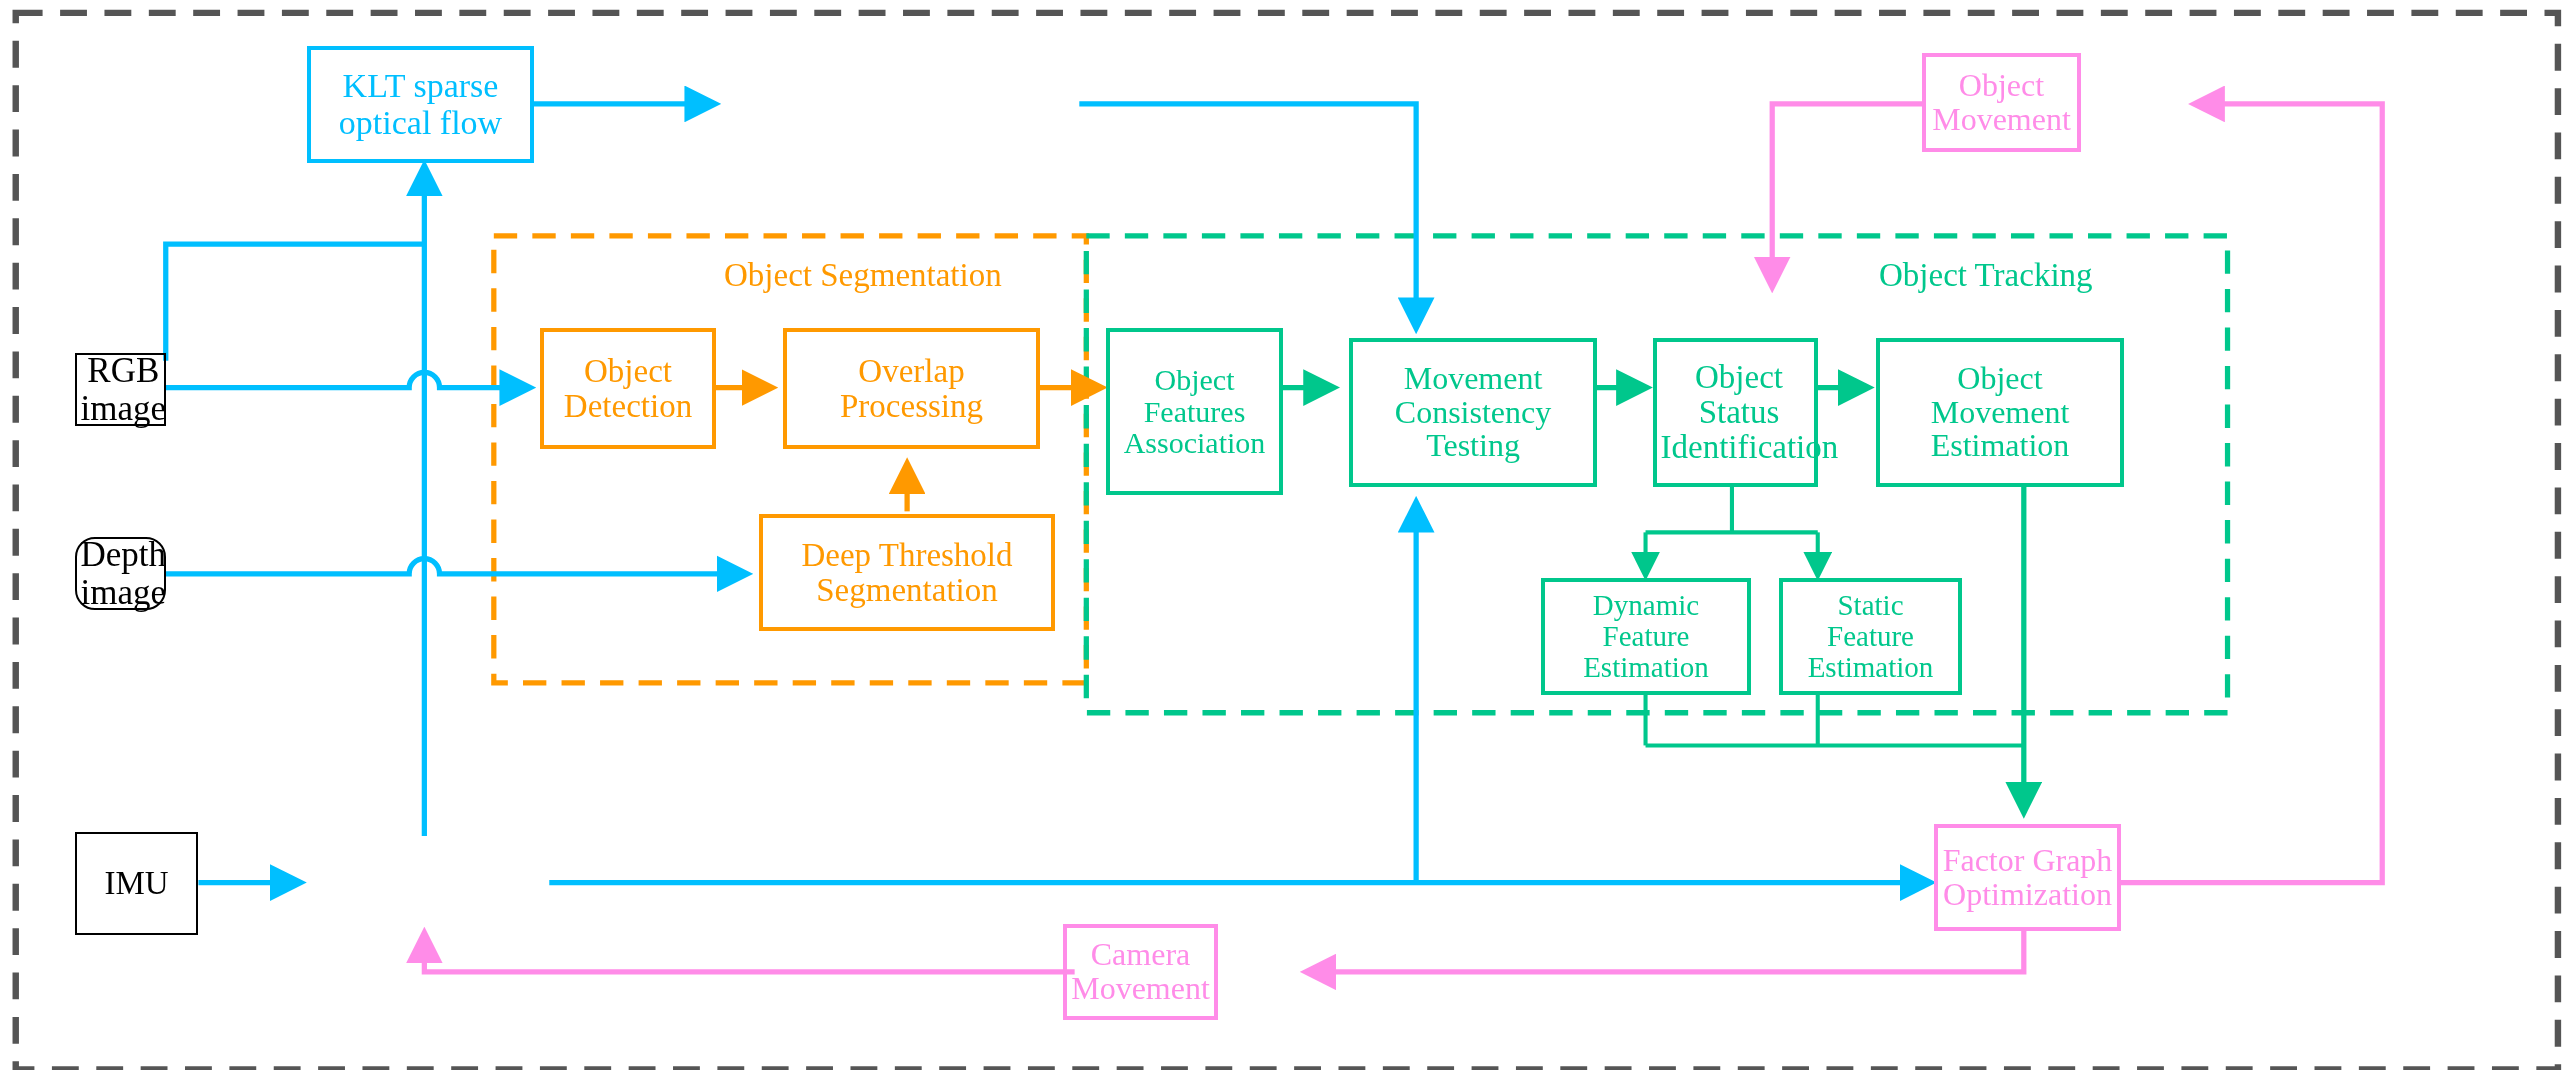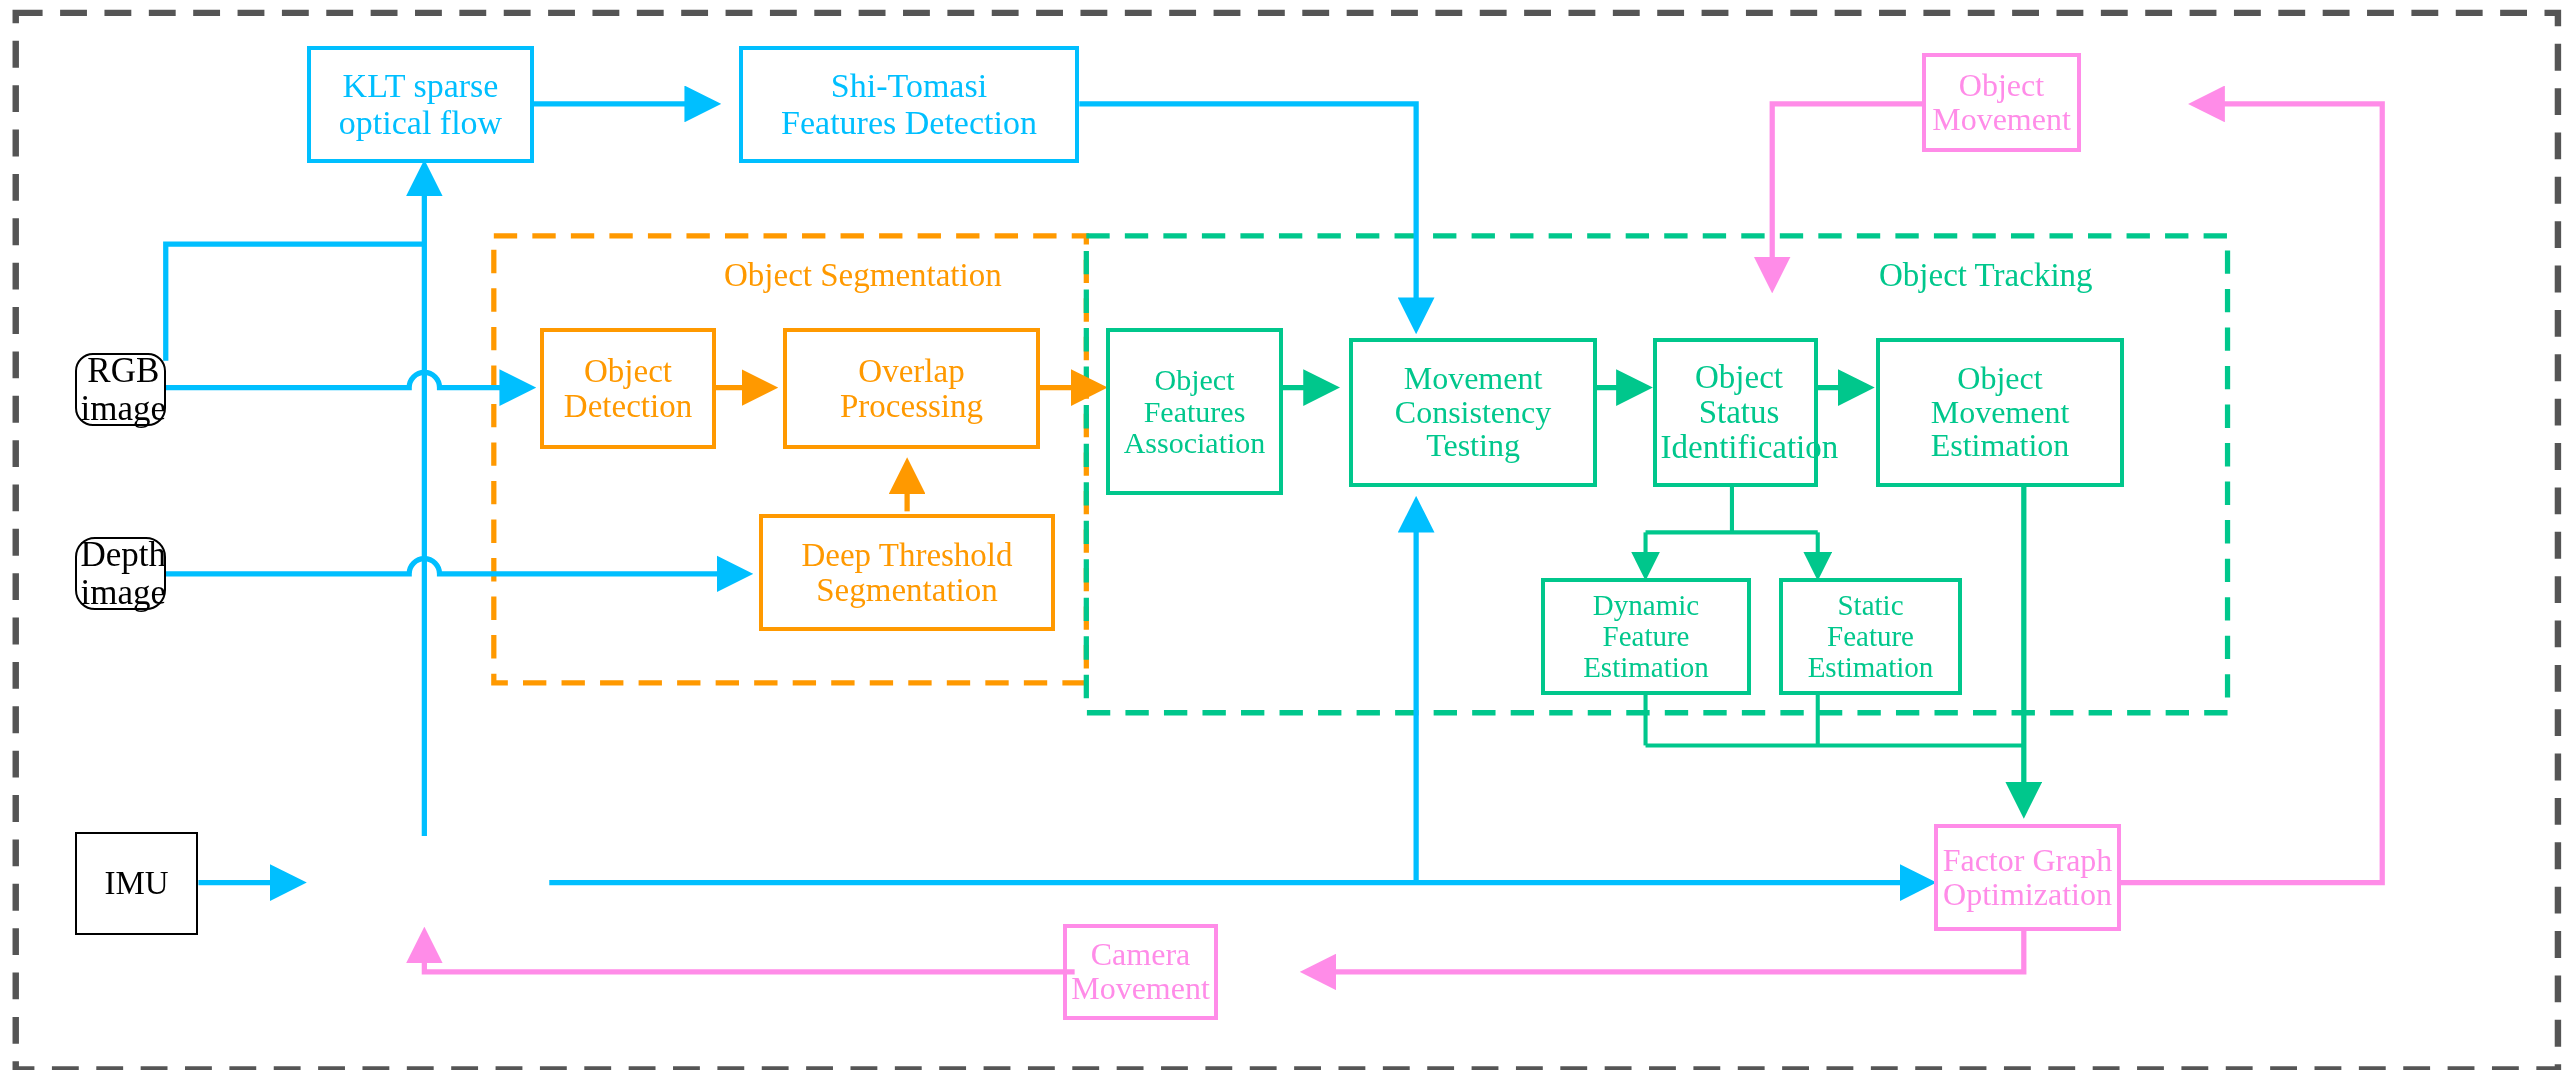--- a/index.html
+++ b/index.html
@@ -92,21 +92,21 @@
 
     <path d="M 3466,1594 L 3466,1665 L 2238,1665" fill="none" stroke="#FF8CE8" stroke-width="9" marker-end="url(#ar-pink)"></path>
 
     <path d="M 1840,1665 L 726,1665 L 726,1600" fill="none" stroke="#FF8CE8" stroke-width="9" marker-end="url(#ar-pink)"></path>
   </svg>
 
   <div class="grouplabel gl-orange" style="left:724px;top:257px;font-size:33px;">Object Segmentation</div>
 
   <div class="grouplabel gl-teal" style="left:1879px;top:257px;font-size:33px;">Object Tracking</div>
 
-  <div class="nodebox black" style="left:75px;top:353px;width:91px;height:73px;font-size:35px;border-radius:18px;">
+  <div class="nodebox black" style="left:75px;top:353px;width:91px;height:73px;font-size:35px;">
     <span class="lbl">
       <span>RGB</span><br>
       <span>image</span>
     </span>
   </div>
 
   <div class="nodebox black" style="left:75px;top:537px;width:91px;height:73px;font-size:35px;border-radius:20px;">
     <span class="lbl">
       <span>Depth</span><br>
       <span>image</span>
@@ -119,26 +119,20 @@
     </span>
   </div>
 
   <div class="nodebox cyan" style="left:307px;top:46px;width:227px;height:117px;font-size:34px;">
     <span class="lbl">
       <span>KLT sparse</span><br>
       <span>optical flow</span>
     </span>
   </div>
 
-  <div class="nodebox cyan" style="left:739px;top:46px;width:340px;height:117px;font-size:34px;">
-    <span class="lbl">
-      <span>Shi-Tomasi</span><br>
-      <span>Features Detection</span>
-    </span>
-  </div>
 
 
   <div class="nodebox orange" style="left:540px;top:328px;width:176px;height:121px;font-size:33px;">
     <span class="lbl">
       <span>Object</span><br>
       <span>Detection</span>
     </span>
   </div>
 
   <div class="nodebox orange" style="left:759px;top:514px;width:296px;height:117px;font-size:33px;">

